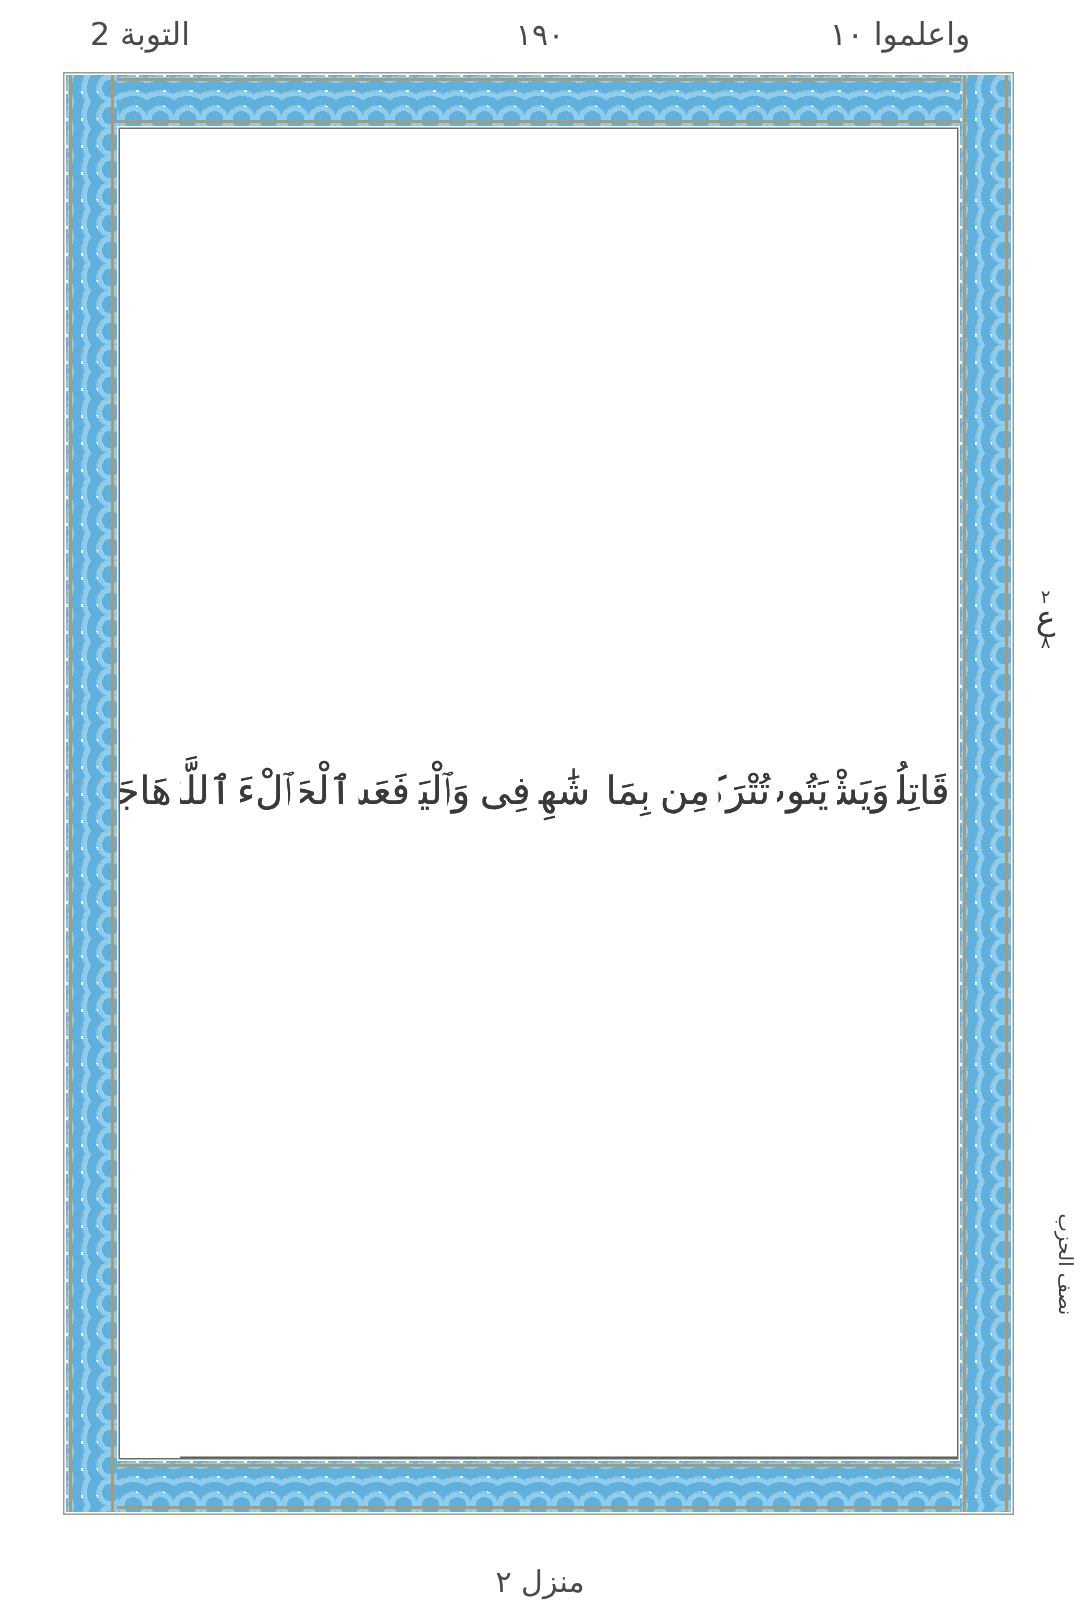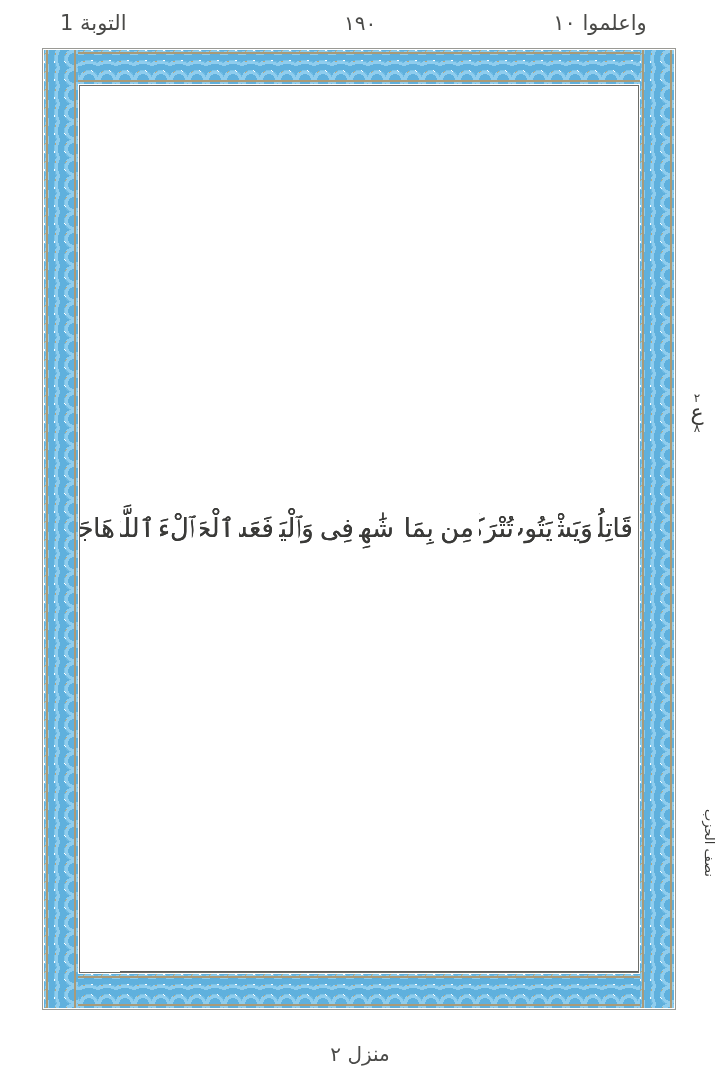--- a/index.html
+++ b/index.html
@@ -204,21 +204,21 @@
     font-family: "DejaVu Sans", sans-serif;
     direction: rtl;
   }
 </style>
 </head>
 <body>
 
 <div class="page-header">
   <div class="hdr-cell hdr-juz">واعلموا ١٠</div>
   <div class="hdr-cell hdr-page">١٩٠</div>
-  <div class="hdr-cell hdr-surah">التوبة 1</div>
+  <div class="hdr-cell hdr-surah">التوبة 2</div>
 </div>
 
 <div class="frame-outer">
 
   <div class="band-top">
     <div class="orn"></div>
   </div>
   <div class="band-bottom">
     <div class="orn"></div>
   </div>

